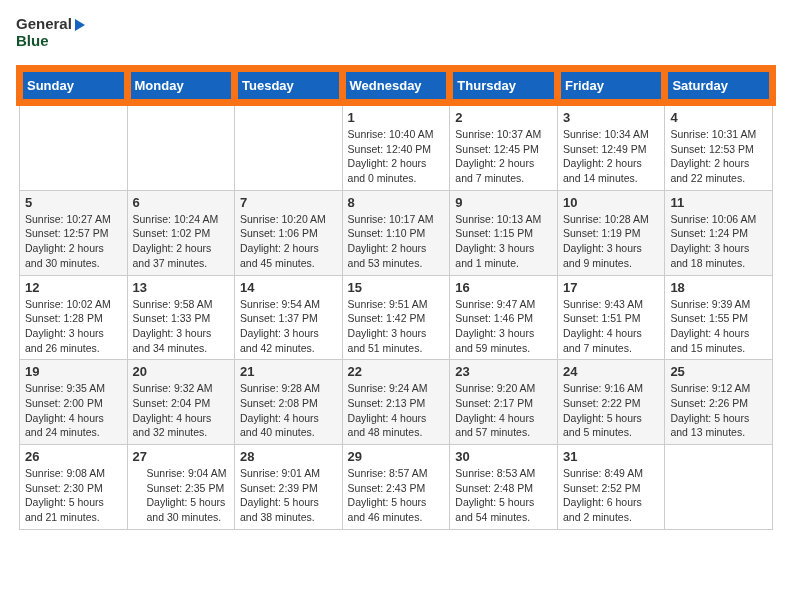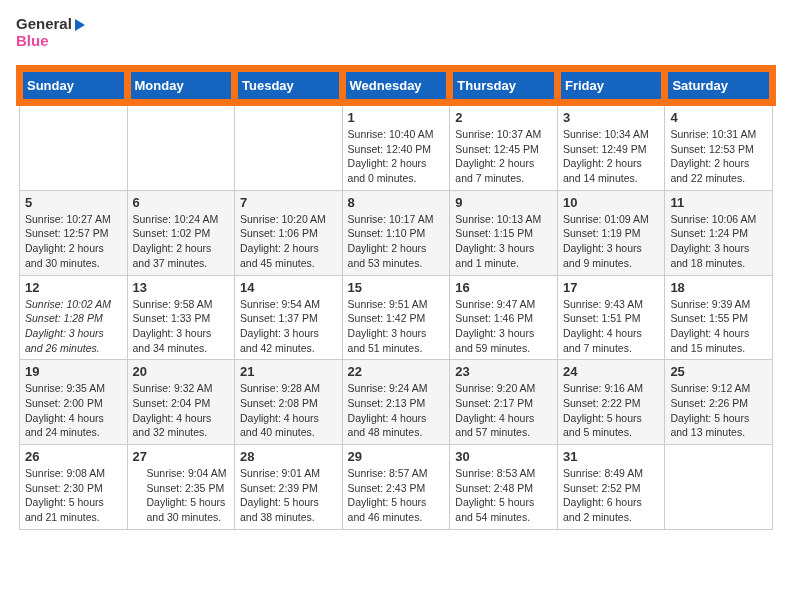--- a/index.html
+++ b/index.html
@@ -75,21 +75,21 @@
       background: #f9f9f9;
     }
   </style>
 </head>
 <body>
 
 <div class="header-area">
   <div class="logo">
   <div style="line-height:1.1;">
     <div style="font-size:15px;font-weight:bold;color:#333;">General<span style="display:inline-block;width:0;height:0;border-top:6px solid transparent;border-bottom:6px solid transparent;border-left:10px solid #1565c0;margin-left:3px;vertical-align:middle;"></span></div>
-    <div style="font-size:15px;font-weight:bold;color:#ec4899;">Blue</div>
+    <div style="font-size:15px;font-weight:bold;color:#14532d;">Blue</div>
   </div>
 </div>
   <div class="title-area">
     <div class="month-title"></div>
     <div class="location-title"></div>
   </div>
 </div>
 
 <table class="calendar">
   <thead>
@@ -168,37 +168,37 @@
         </td>
         <td>
           <span class="day-number">9</span>
           <div class="day-info" style="white-space: pre-line;">Sunrise: 10:13 AM
 Sunset: 1:15 PM
 Daylight: 3 hours
 and 1 minute.</div>
         </td>
         <td>
           <span class="day-number">10</span>
-          <div class="day-info" style="white-space: pre-line;">Sunrise: 01:09 AM
+          <div class="day-info" style="white-space: pre-line;">Sunrise: 10:28 AM
 Sunset: 1:19 PM
 Daylight: 3 hours
 and 9 minutes.</div>
         </td>
         <td>
           <span class="day-number">11</span>
           <div class="day-info" style="white-space: pre-line;">Sunrise: 10:06 AM
 Sunset: 1:24 PM
 Daylight: 3 hours
 and 18 minutes.</div>
         </td>
       </tr>
       <tr>
         <td>
           <span class="day-number">12</span>
-          <div class="day-info" style="white-space: pre-line; font-style: italic;">Sunrise: 10:02 AM
+          <div class="day-info" style="white-space: pre-line;">Sunrise: 10:02 AM
 Sunset: 1:28 PM
 Daylight: 3 hours
 and 26 minutes.</div>
         </td>
         <td>
           <span class="day-number">13</span>
           <div class="day-info" style="white-space: pre-line;">Sunrise: 9:58 AM
 Sunset: 1:33 PM
 Daylight: 3 hours
 and 34 minutes.</div>

